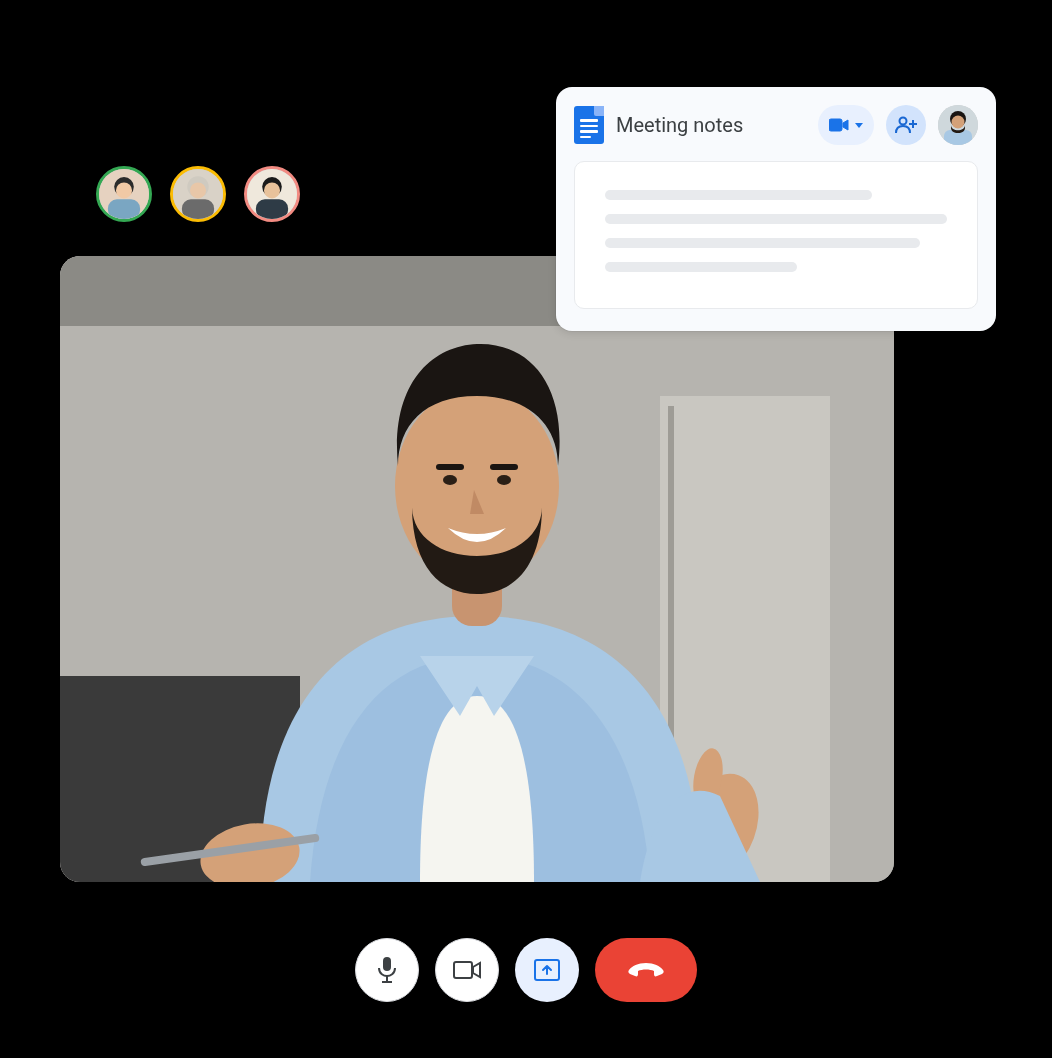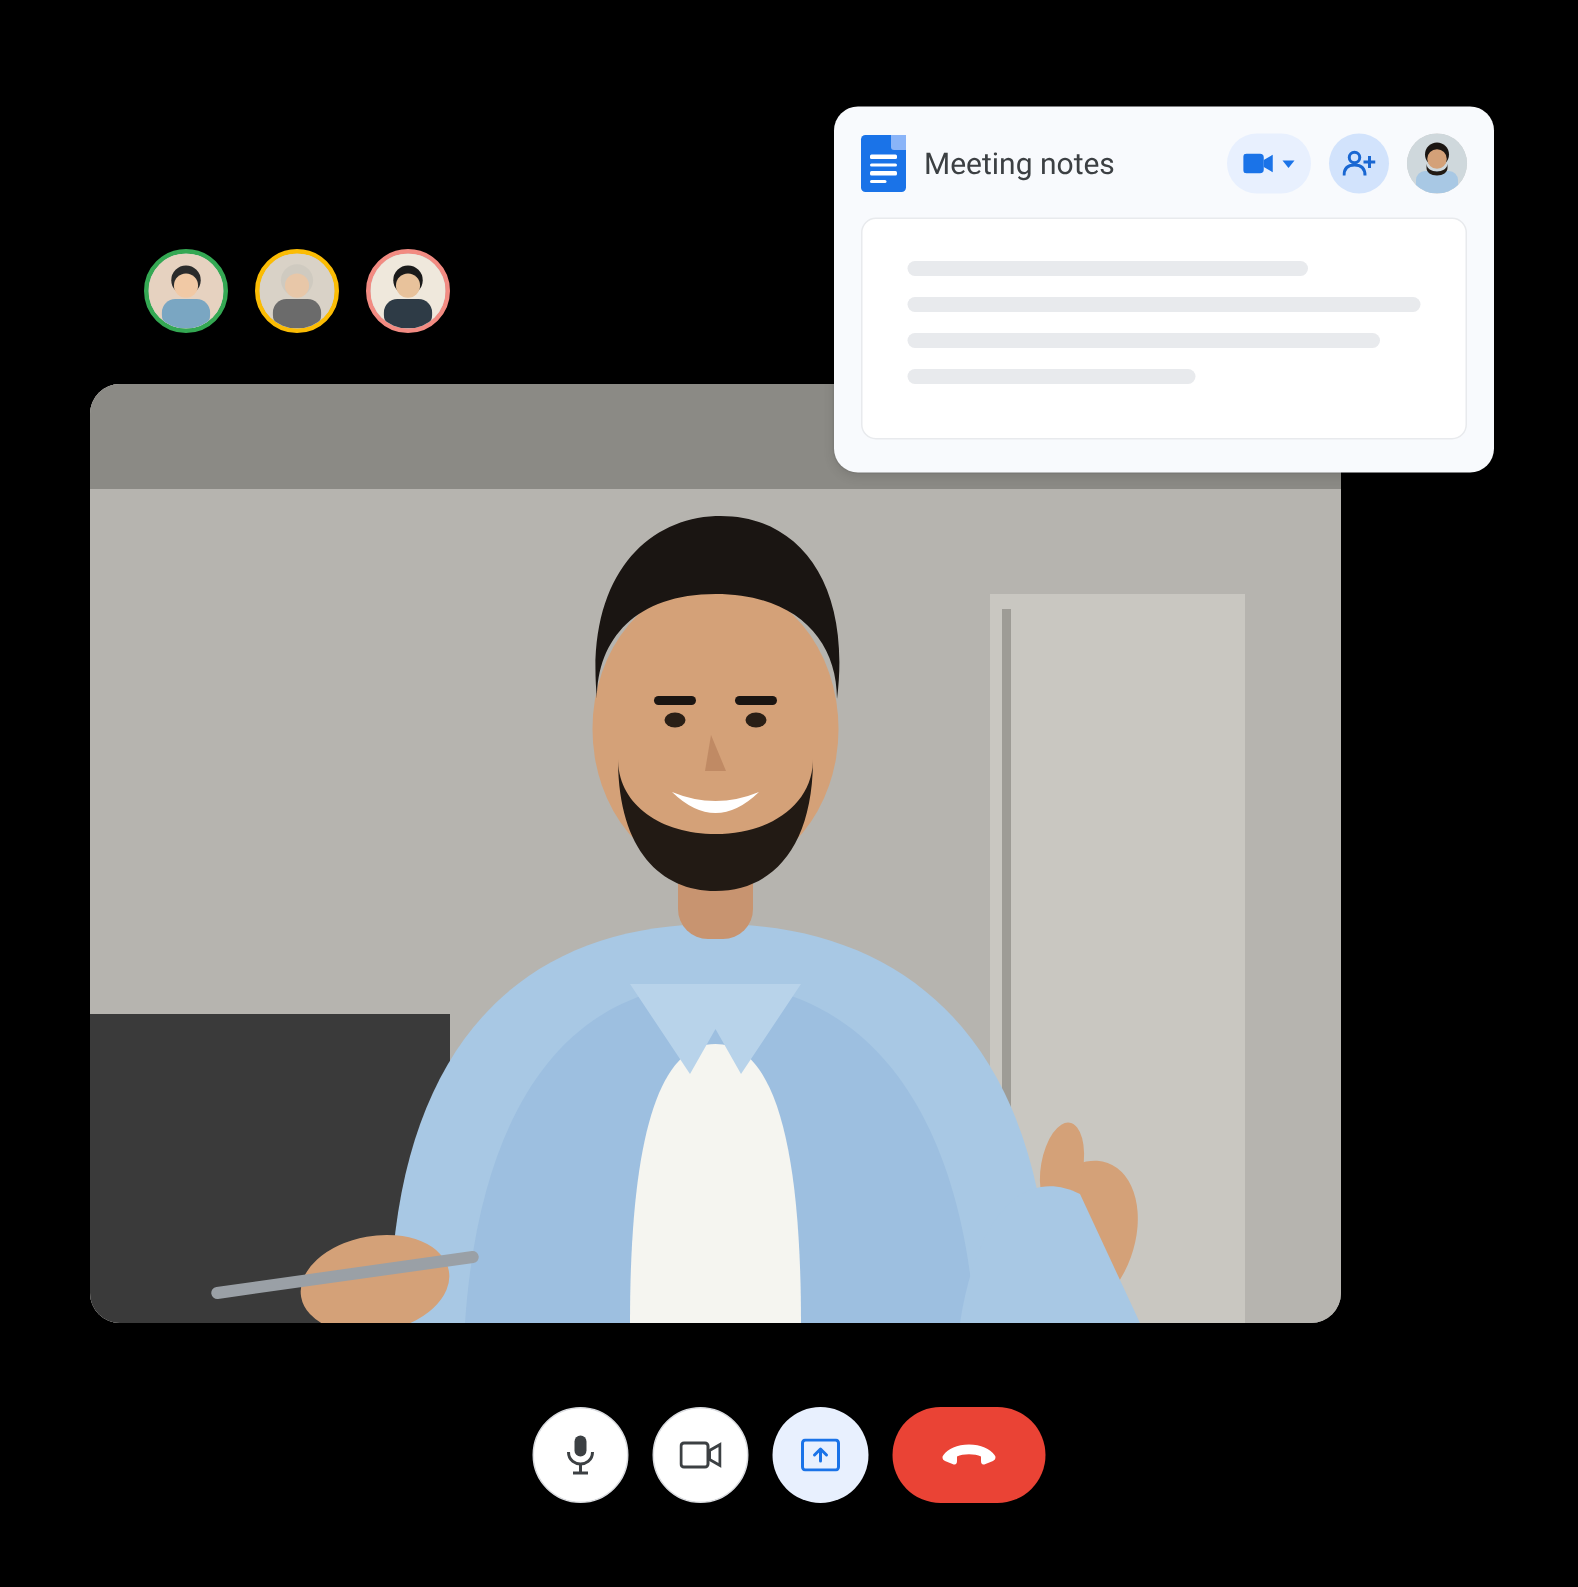--- a/index.html
+++ b/index.html
@@ -41,21 +41,21 @@
     height: 626px;
     border-radius: 20px;
     overflow: hidden;
     background: #a9a9a9;
   }
   .video-tile svg { width: 100%; height: 100%; display: block; }
 
   
   .notes-panel {
     position: absolute;
-    top: 71px;
+    top: 87px;
     left: 556px;
     width: 440px;
     background: #f8fafd;
     border-radius: 16px;
     box-shadow: 0 2px 8px rgba(0,0,0,.12), 0 0 0 1px rgba(0,0,0,.04);
     padding: 18px 18px 22px 18px;
     z-index: 5;
   }
   .notes-header {
     display: flex;

